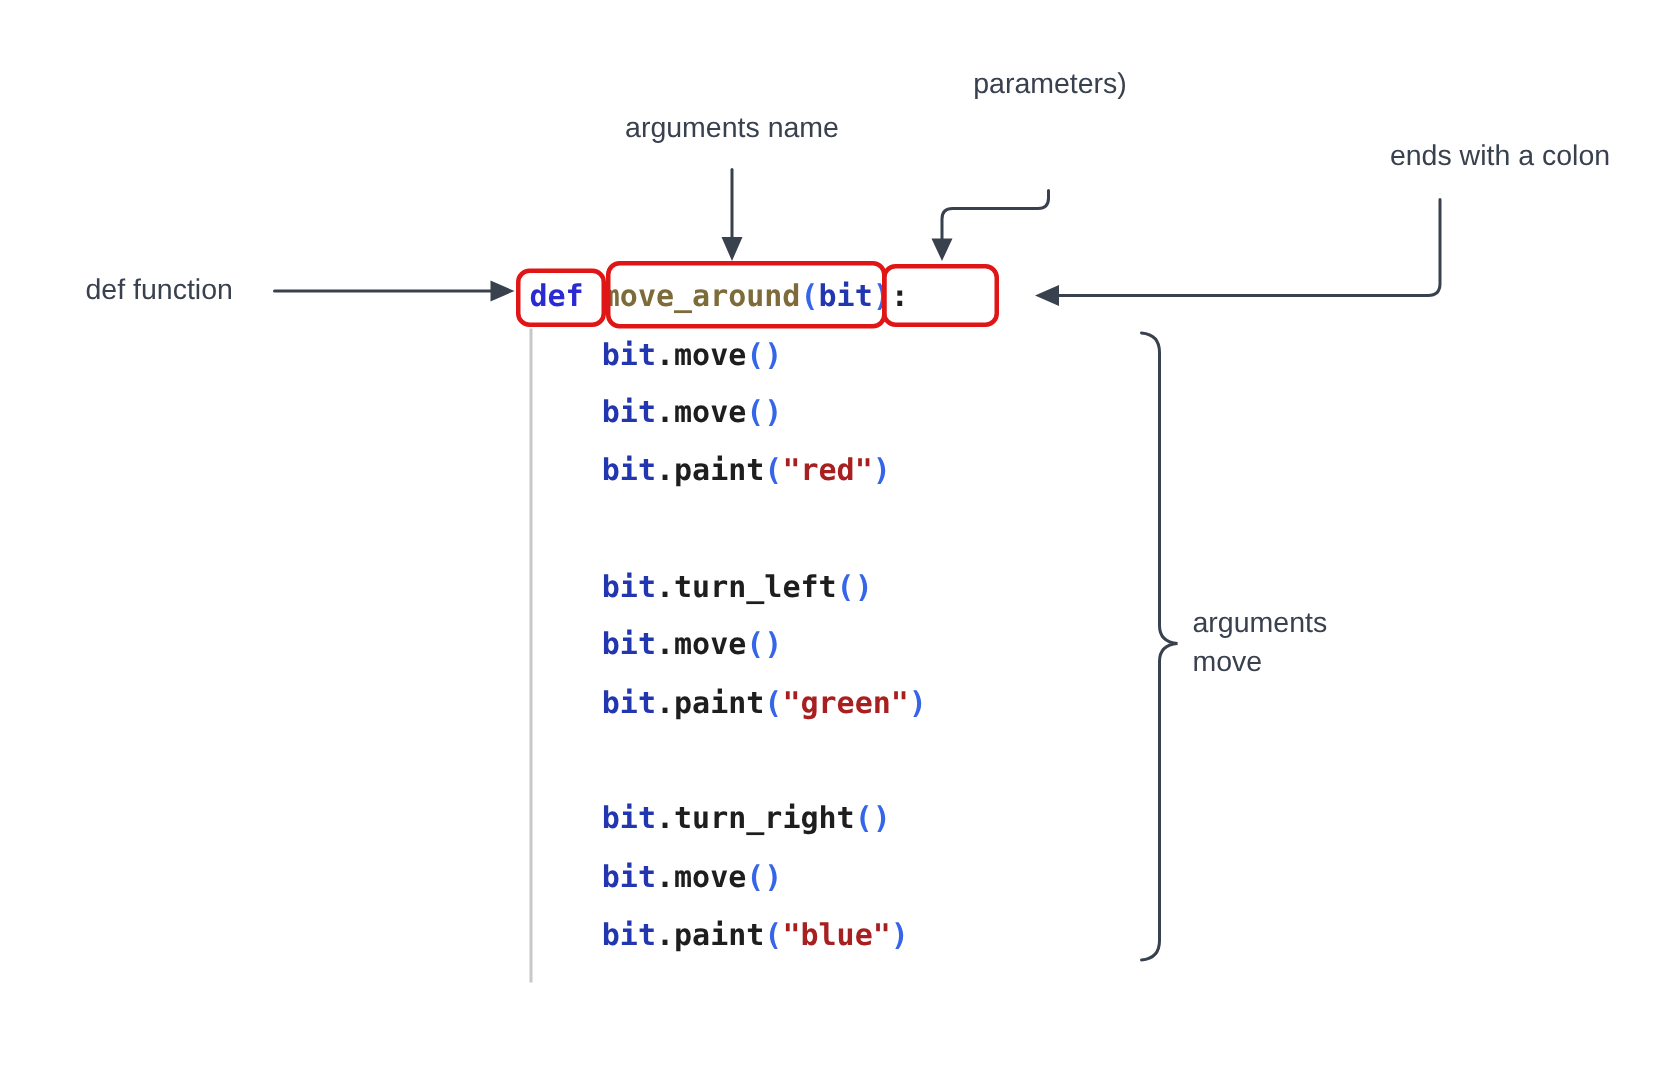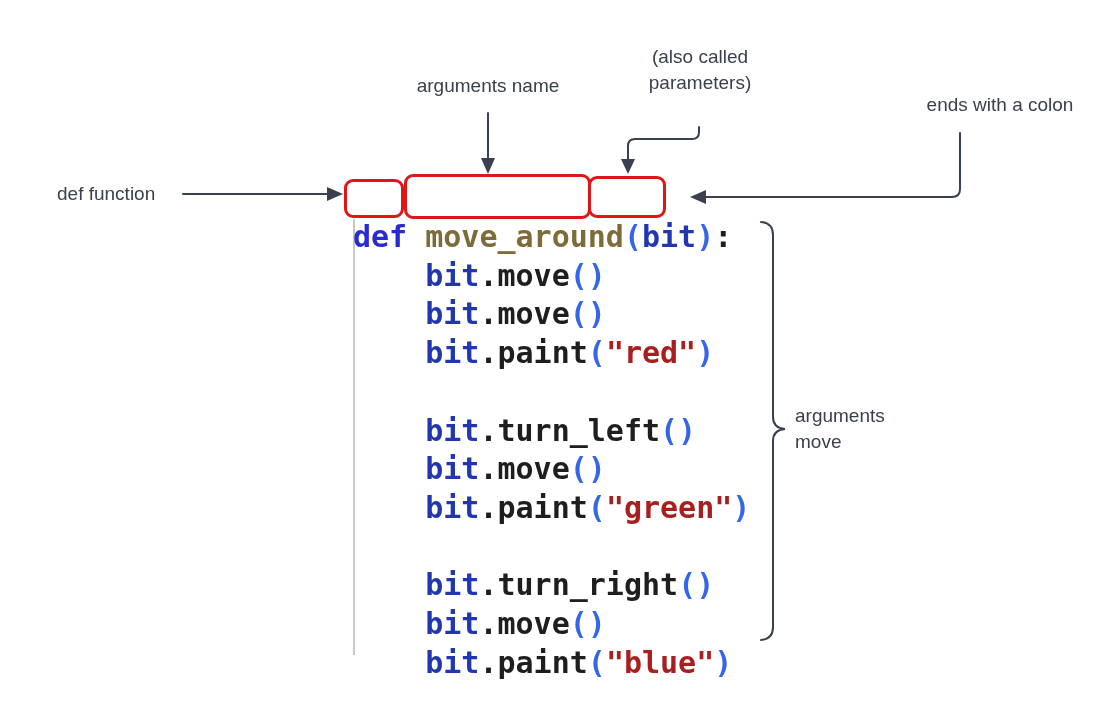--- a/index.html
+++ b/index.html
@@ -17,25 +17,24 @@
     font-size:19px;
     line-height:26px;
     color:var(--ink);
     white-space:nowrap;
   }
   .ann.center { transform:translateX(-50%); text-align:center; }
   .code {
     position:absolute;
     left:353px; top:178px;
     font-family:"DejaVu Sans Mono", monospace;
-    font-size:30px;
+    font-size:20px;
     font-weight:600;
     line-height:38.7px;
     white-space:pre;
-    margin-top:40px;
   }
   .code-line { min-height:38.7px; }
   .hlbox {
     position:absolute;
     border:3px solid #e01616;
     border-radius:9px;
     background:transparent;
   }
   .indent-guide {
     position:absolute;
@@ -52,21 +51,20 @@
   svg.overlay polygon { fill:var(--ink); stroke:none; }
 </style>
 </head>
 <body style="background: rgb(255, 255, 255);">
 
 <div class="ann" style="left:57px; top:181px;">def function</div>
 
 <div class="ann center" style="left:488px; top:73px;">arguments name</div>
 
 <div class="ann center" style="left:700px; top:44px;">
-  <div>(also called</div>
   <div>parameters)</div>
 </div>
 
 <div class="ann center" style="left:1000px; top:92px;">ends with a colon</div>
 
 <div class="ann" style="left:795px; top:403px;">
   <div>arguments</div>
   <div>move</div>
 </div>
 

